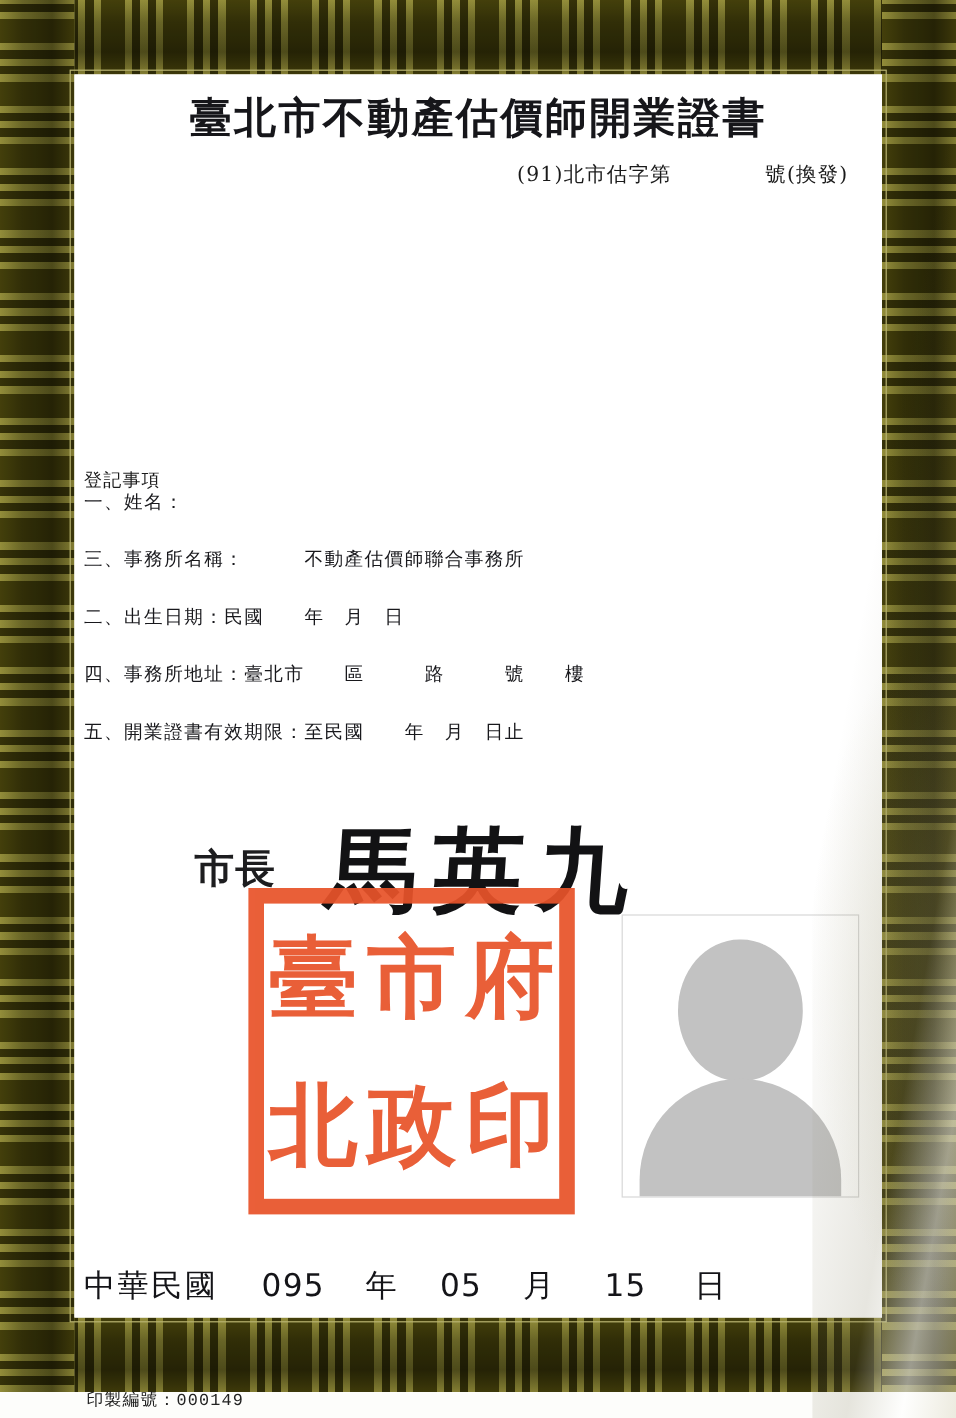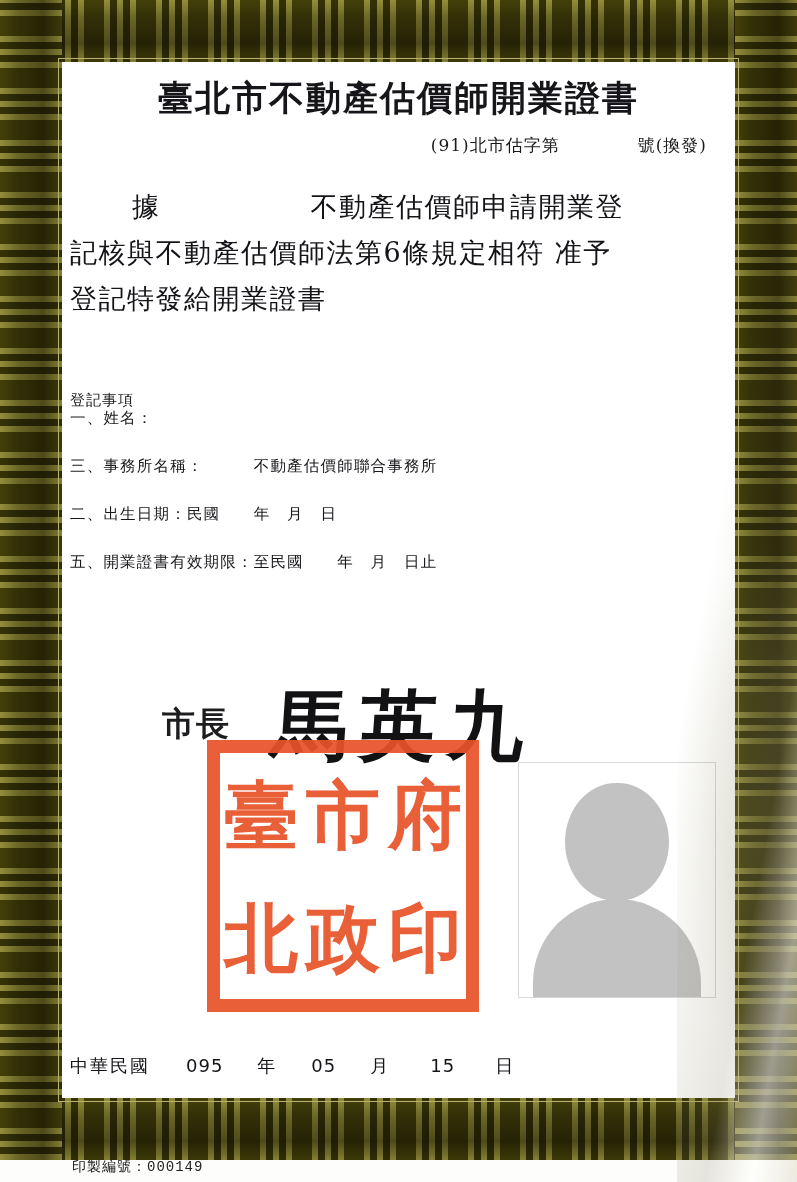--- a/index.html
+++ b/index.html
@@ -242,21 +242,21 @@
     width: 168px; height: 98px;
     background: #c2c2c2;
     border-radius: 84px 84px 0 0;
   }
 
   
   .date-line {
     position: absolute;
     left: 8px; top: 992px;
     width: 660px;
-    font-size: 18px;
+    font-size: 26px;
     color: #141418;
     letter-spacing: 2px;
   }
   .date-line .num { font-family: "DejaVu Sans", "Liberation Sans", sans-serif; letter-spacing: 1px; }
   .dsp { display: inline-block; }
   .sp1 { width: 36px; }
   .sp2 { width: 34px; }
   .sp3 { width: 40px; }
 
   .print-no {
@@ -291,32 +291,28 @@
   </div>
 
   <div class="content">
 
     <div class="doc-title">臺北市不動產估價師開業證書</div>
 
     <div class="doc-number">
       <span>(91)北市估字第</span><span class="gap"></span><span>號(換發)</span>
     </div>
 
-    <div class="body-para">
-      <span class="indent"></span><span>據</span><span class="blank-name"></span><span>不動產估價師申請開業登</span><br>
-      <span>記核與不動產估價師法第6條規定相符  准予</span><br>
-      <span>登記特發給開業證書</span>
-    </div>
 
     <div class="section-label">登記事項</div>
 
     <div class="items">
       <div class="item">一、姓名：</div>
       <div class="item">三、事務所名稱：　　　不動產估價師聯合事務所</div>
       <div class="item">二、出生日期：民國　　年　月　日</div>
+      <div class="item">四、事務所地址：臺北市　　區　　　路　　　號　　樓</div>
       <div class="item">五、開業證書有效期限：至民國　　年　月　日止</div>
     </div>
 
     <div class="signature">
       <div class="sig-title">市長</div>
       <div class="sig-name">馬英九</div>
     </div>
 
     <div class="date-line">
       <span>中華民國</span><span class="dsp sp1"></span><span class="num">095</span><span class="dsp sp2"></span><span>年</span><span class="dsp sp2"></span><span class="num">05</span><span class="dsp sp2"></span><span>月</span><span class="dsp sp3"></span><span class="num">15</span><span class="dsp sp3"></span><span>日</span>

